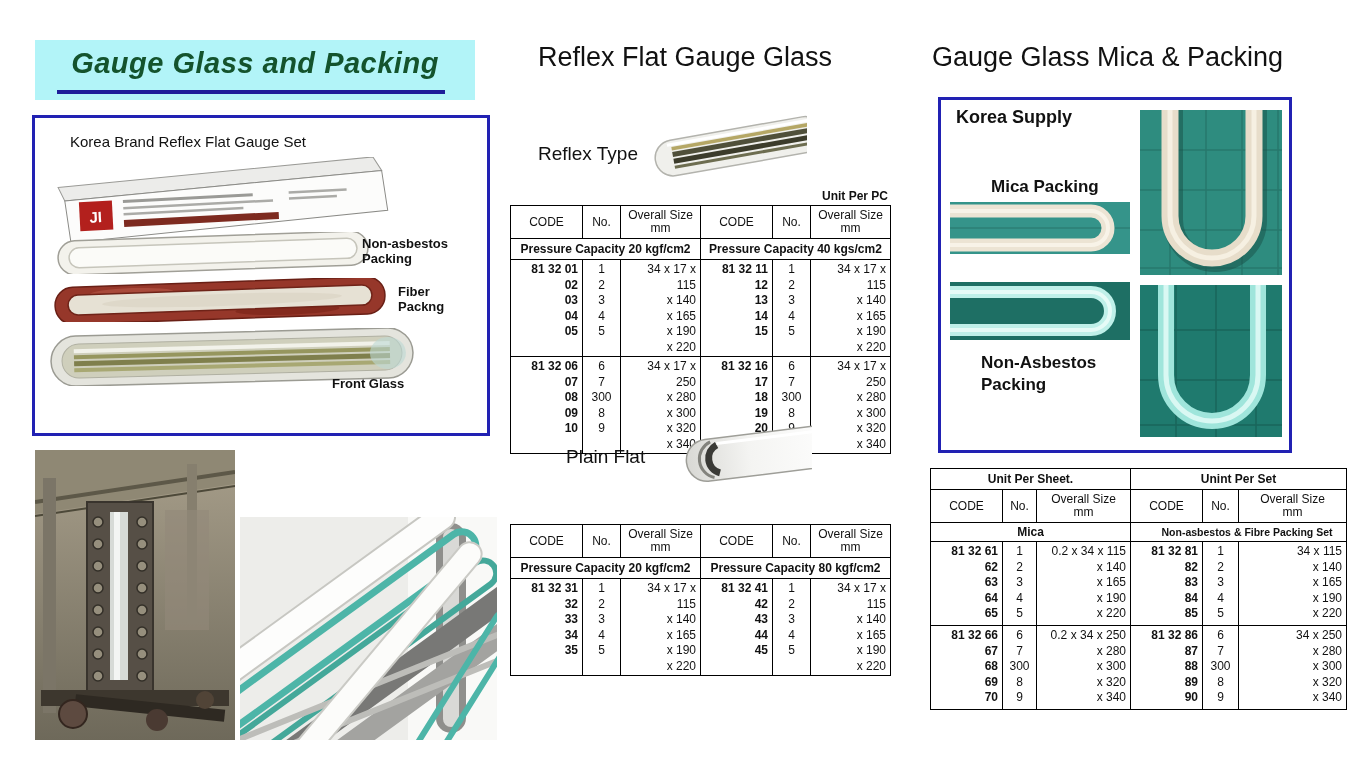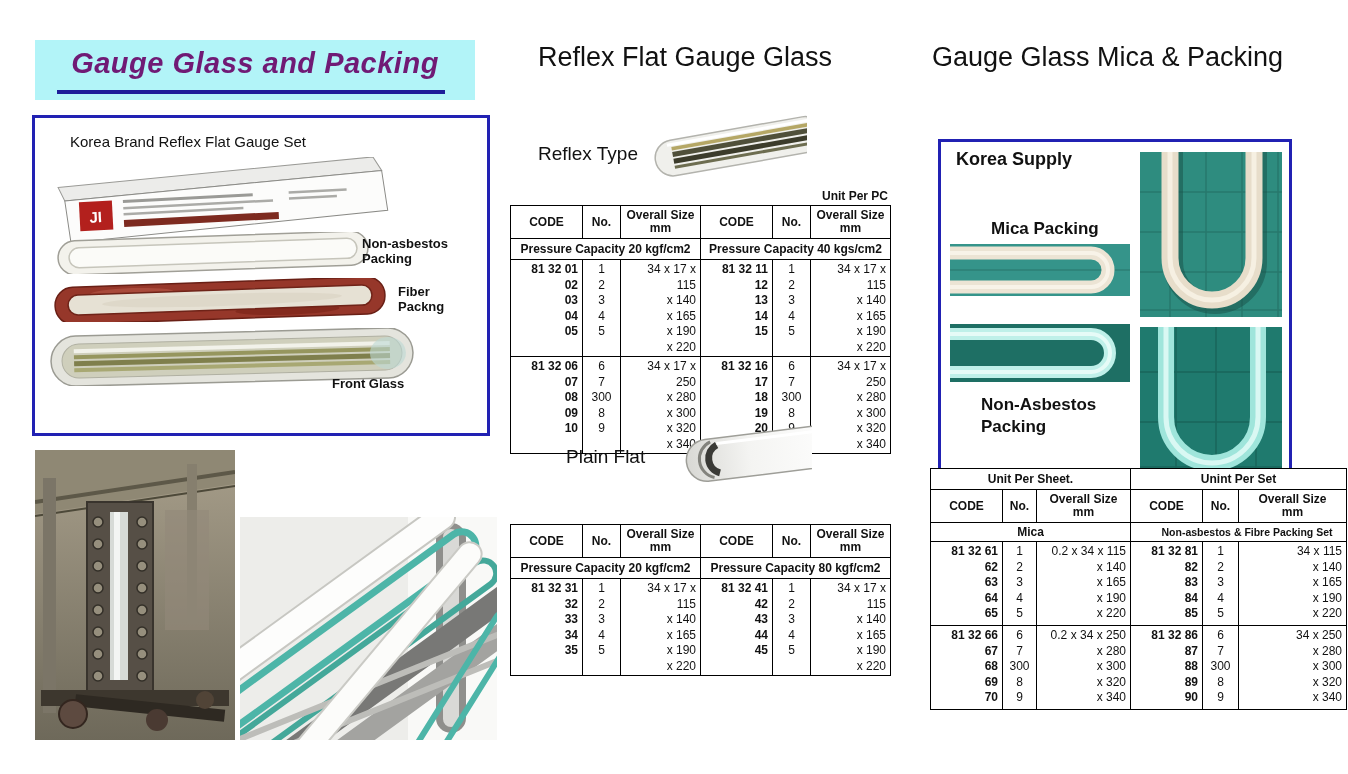--- a/index.html
+++ b/index.html
@@ -1,41 +1,41 @@
 <!DOCTYPE html>
 <html><head>
 <meta charset="utf-8">
 <style>
   html,body{margin:0;padding:0;}
   body{width:1348px;height:774px;position:relative;background:#ffffff;
        font-family:"Liberation Sans",sans-serif;color:#111;overflow:hidden;}
   .abs{position:absolute;}
   .banner{left:35px;top:40px;width:440px;height:60px;background:#b2f4f8;}
   .banner-text{position:absolute;left:0;top:7px;width:100%;text-align:center;
-               font-size:29px;font-weight:bold;font-style:italic;letter-spacing:.5px;color:#701a75;}
+               font-size:29px;font-weight:bold;font-style:italic;letter-spacing:.5px;color:#14532d;}
   .banner-underline{position:absolute;left:22px;top:50px;width:388px;height:4px;background:#1d1d99;}
   .blue-box{border:3px solid #2121b3;background:#fff;}
   .set-box{left:32px;top:115px;width:452px;height:315px;}
   .set-title{position:absolute;left:35px;top:15px;font-size:15px;}
   .prod-label{position:absolute;font-size:13px;font-weight:bold;line-height:15px;white-space:pre-line;}
   .big-title{font-size:27px;font-weight:normal;text-align:center;}
   .section-heading{font-size:19px;font-weight:normal;}
   .unit-label{font-size:12px;font-weight:bold;}
   table.cat{border-collapse:collapse;table-layout:fixed;background:#fff;}
   table.cat td{border:1px solid #000;font-size:12px;padding:1px 4px;overflow:hidden;}
-  td.hdr{text-align:center;font-weight:bold;vertical-align:middle;height:30px;
+  td.hdr{text-align:center;font-weight:normal;vertical-align:middle;height:30px;
          line-height:13px;white-space:pre-line;}
   td.pressure{text-align:center;font-weight:bold;height:18px;padding:1px 0;margin-left:40px;}
   td.subhdr{text-align:center;font-weight:bold;height:16px;padding:0;}
   td.subhdr.small{font-size:10.5px;padding-left:21px;}
   tr.grp td{vertical-align:top;line-height:15.5px;white-space:pre-line;height:80px;padding-top:2px;}
   td.codes{text-align:right;font-weight:bold;}
   td.nos{text-align:center;}
   td.sizes{text-align:right;}
-  .supply-box{left:938px;top:97px;width:348px;height:350px;margin-top:42px;}
+  .supply-box{left:938px;top:97px;width:348px;height:350px;}
   .supply-title{position:absolute;left:15px;top:7px;font-size:18px;font-weight:bold;}
   .supply-label{position:absolute;font-size:17px;font-weight:bold;
                 white-space:pre-line;line-height:22px;}
   svg{display:block;}
 </style>
 </head>
 <body>
 
 <div class="abs banner">
   <div class="banner-text">Gauge Glass and Packing</div>

